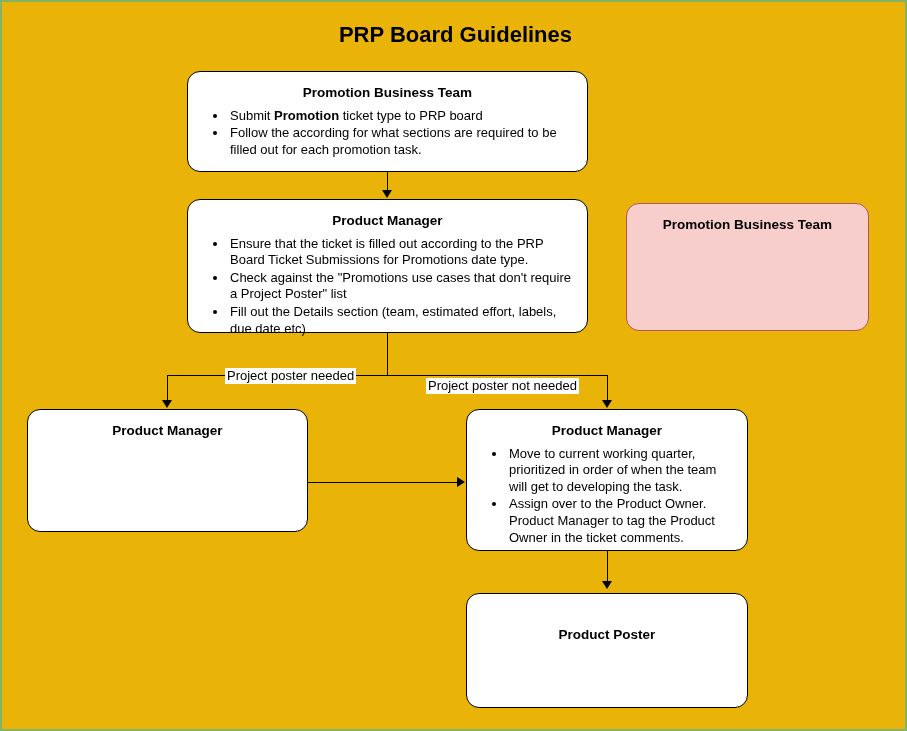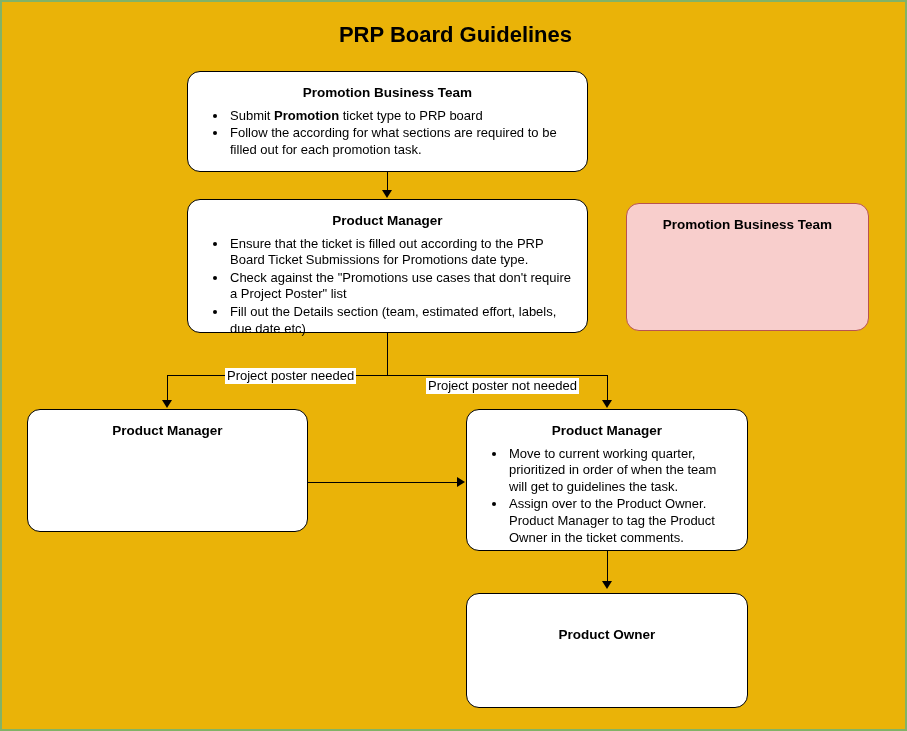--- a/index.html
+++ b/index.html
@@ -149,25 +149,25 @@
   <div class="node" style="left:25px; top:407px; width:281px; height:123px;">
     <div class="node-title">Product Manager</div>
   </div>
 
   <div class="hline" style="left:306px; top:480px; width:154px;"></div>
   <div class="arrow-right" style="left:455px; top:475px;"></div>
 
   <div class="node" style="left:464px; top:407px; width:282px; height:142px;">
     <div class="node-title">Product Manager</div>
     <ul>
-      <li>Move to current working quarter, prioritized in order of when the team will get to guidelines the task.</li>
+      <li>Move to current working quarter, prioritized in order of when the team will get to developing the task.</li>
       <li>Assign over to the Product Owner. Product Manager to tag the Product Owner in the ticket comments.</li>
     </ul>
   </div>
 
   <div class="vline" style="left:605px; top:549px; height:36px;"></div>
   <div class="arrow-down" style="left:600px; top:579px;"></div>
 
   <div class="node" style="left:464px; top:591px; width:282px; height:115px; padding-top:28px;">
-    <div class="node-title">Product Owner</div>
+    <div class="node-title">Product Poster</div>
   </div>
 
 </div>
 
 </body></html>

